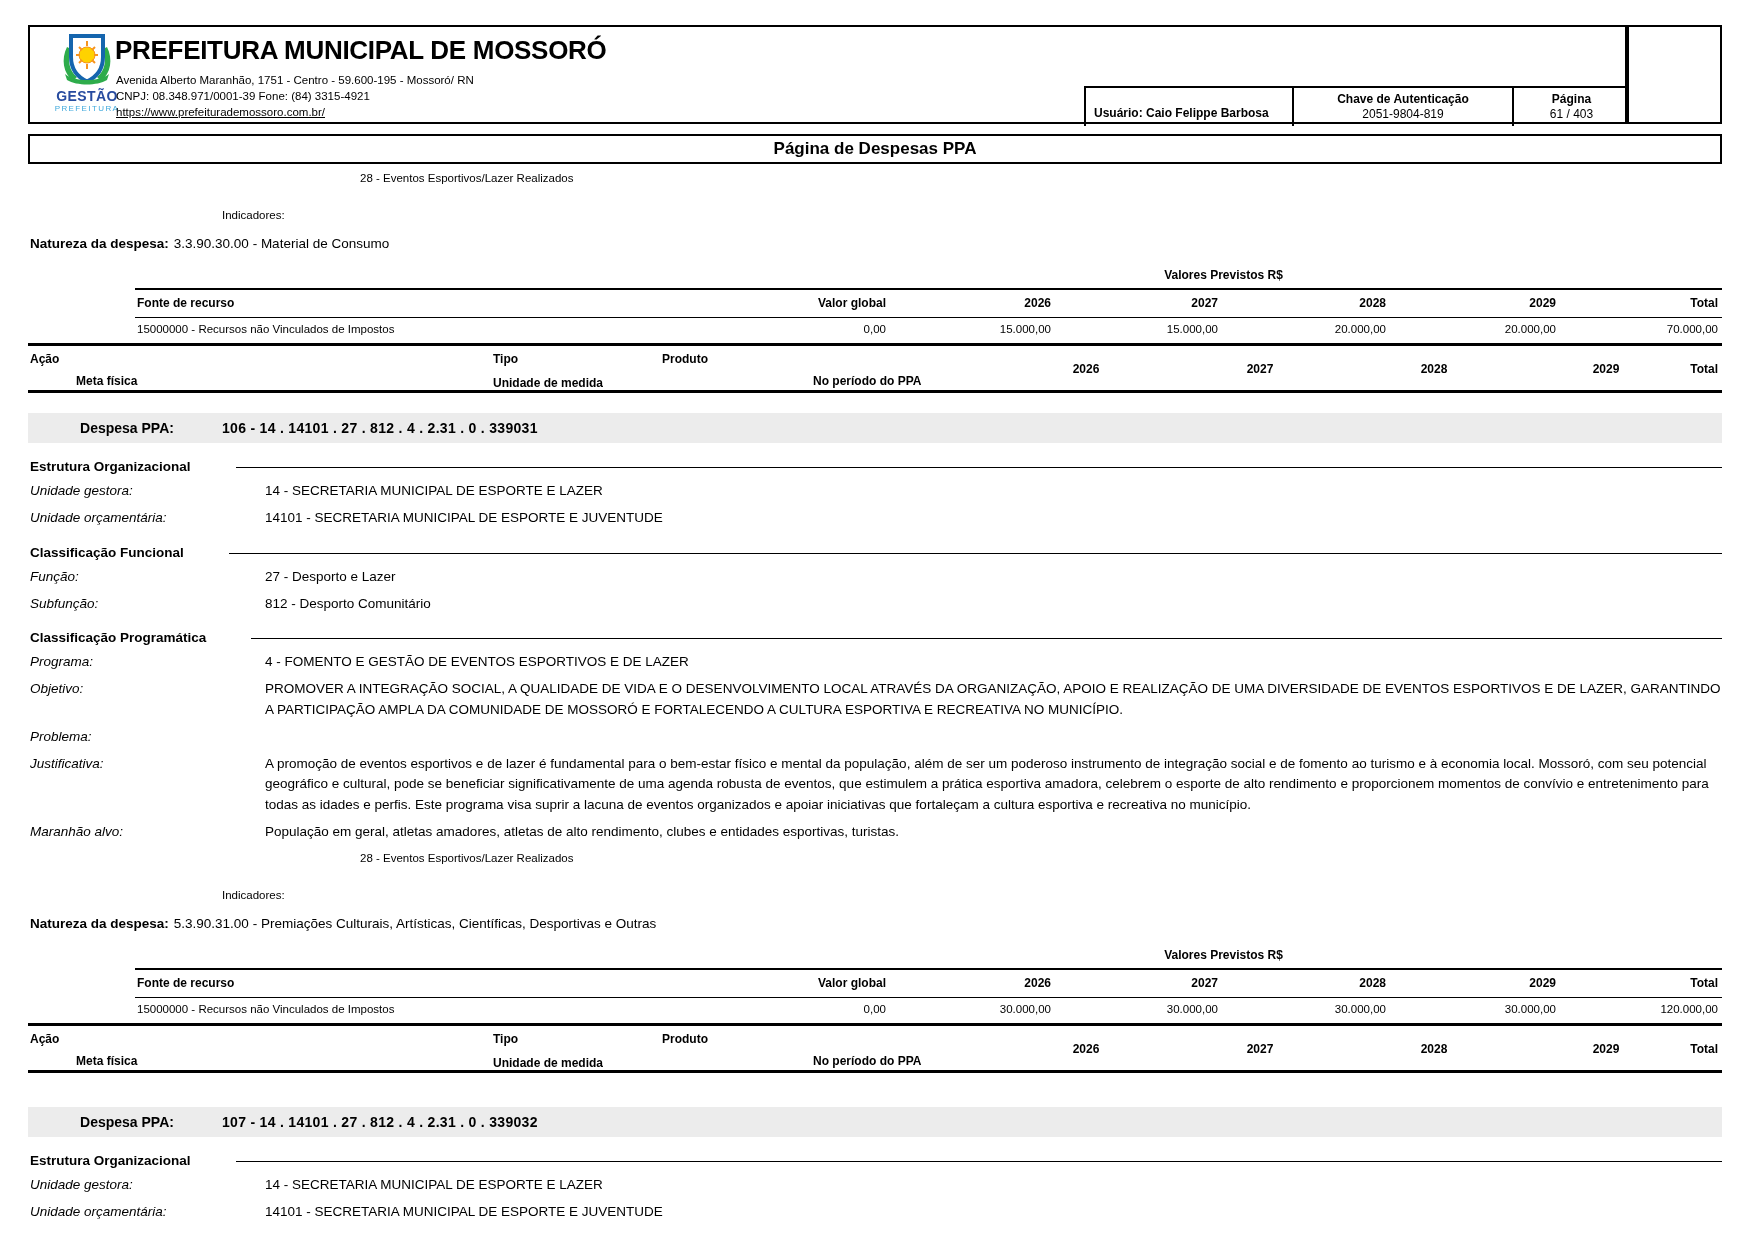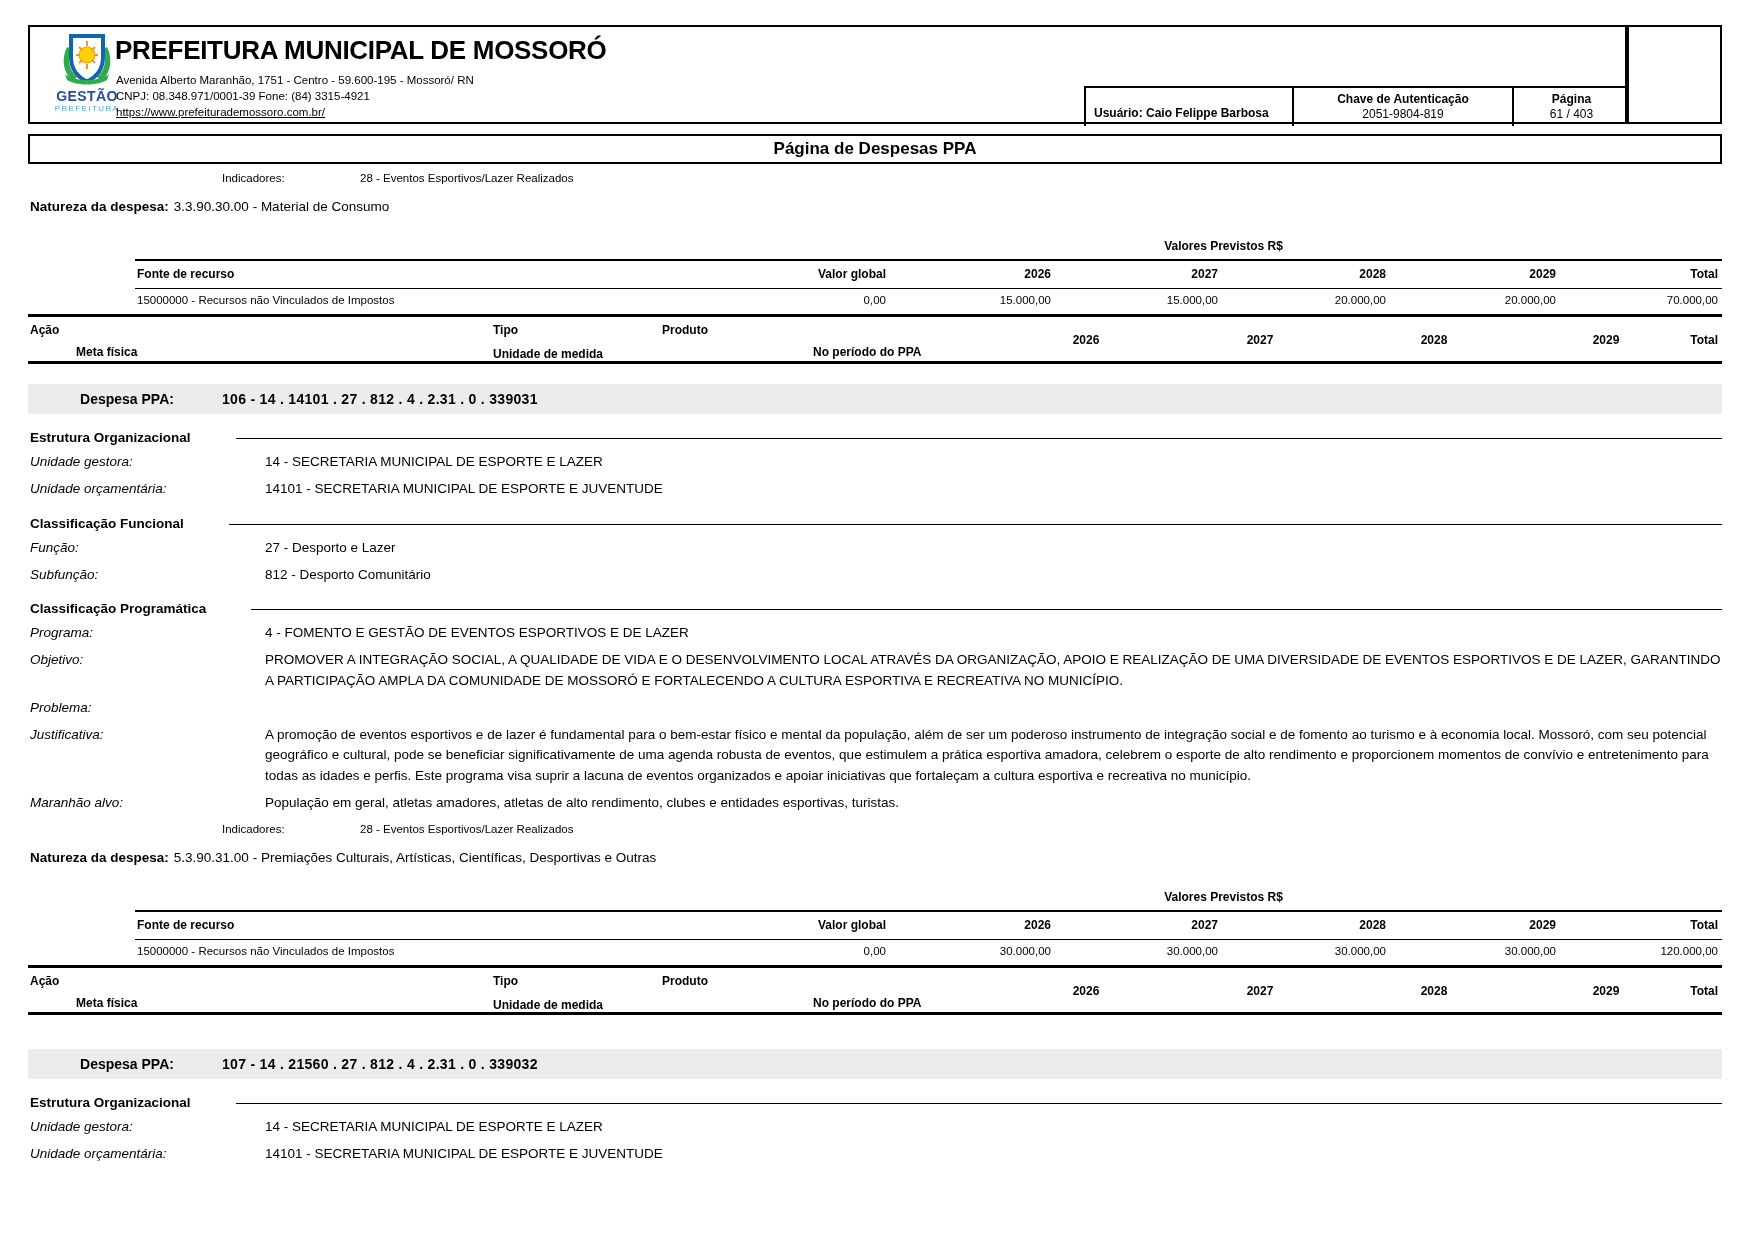--- a/index.html
+++ b/index.html
@@ -23,26 +23,26 @@
   .hcell.user { left:1054px; width:208px; align-items:flex-start; justify-content:flex-end; padding:0 0 5px 8px; font-weight:bold; }
   .hcell.auth { left:1262px; width:220px;text-align:center; }
   .hcell.pag  { left:1482px; width:117px; }
 
   
   .title-band { position:absolute; left:28px; top:134px; width:1694px; height:30px; border:2px solid #000; display:flex; align-items:center; justify-content:center; font-size:17px; font-weight:bold; }
 
   
   .content { position:absolute; left:0; top:166px; width:1755px; }
   .row-ind { margin:6px 0 0 222px; font-size:11.5px; display:flex; }
-  .row-ind .ilabel { width:138px; flex:none; }
+  .row-ind .ilabel { width:138px; flex:none;margin-top:37px; }
   .row-nat { margin:15px 0 0 30px; font-size:13.5px; }
   .row-nat .b { margin-right:5px; }
 
   .vsec { margin-left:135px; width:1587px; }
-  .vtitle { margin-top:25px; margin-left:590px; width:997px; text-align:center; font-size:12px; font-weight:bold; }
+  .vtitle { margin-top:17px; margin-left:590px; width:997px; text-align:center; font-size:12px; font-weight:bold; }
   table.vtable { border-collapse:collapse; table-layout:fixed; width:1587px; margin-top:6px; font-size:11.5px; }
   .vtable th { font-size:12px; border-top:2px solid #000; border-bottom:1px solid #000; height:28px; text-align:right; padding:0 4px; font-weight:bold; }
   .vtable th.tl { text-align:left; padding-left:2px; }
   .vtable td { height:24px; text-align:right; padding:0 4px; }
   .vtable td.tl { text-align:left; padding-left:2px; }
 
   .acao-band { position:relative; margin:2px 0 0 28px; width:1694px; height:50px; border-top:3px solid #000; border-bottom:3px solid #000; font-size:12px; }
   .acao-band span { position:absolute; font-weight:bold; white-space:nowrap; }
   .ab-acao { left:2px; top:6px; } .ab-tipo { left:465px; top:6px; } .ab-produto { left:634px; top:6px; }
   .ab-meta { left:48px; top:28px; } .ab-unidade { left:465px; top:30px; } .ab-periodo { left:785px; top:28px; }
@@ -285,21 +285,21 @@
       <span class="ab-periodo">No período do PPA</span>
       <span class="ab-y ab-y1">2026</span>
       <span class="ab-y ab-y2">2027</span>
       <span class="ab-y ab-y3">2028</span>
       <span class="ab-y ab-y4">2029</span>
       <span class="ab-total">Total</span>
     </div>
 
     <div class="despesa-band second">
       <span class="dlabel">Despesa PPA:</span>
-      <span class="dcode">107 - 14 . 21560 . 27 . 812 . 4 . 2.31 . 0 . 339032</span>
+      <span class="dcode">107 - 14 . 14101 . 27 . 812 . 4 . 2.31 . 0 . 339032</span>
     </div>
 
     <div class="sec-head">
       <span>Estrutura Organizacional</span>
       <div class="rule"></div>
     </div>
     <div class="frow">
       <span class="flabel">Unidade gestora:</span>
       <span class="fvalue">14 - SECRETARIA MUNICIPAL DE ESPORTE E LAZER</span>
     </div>

